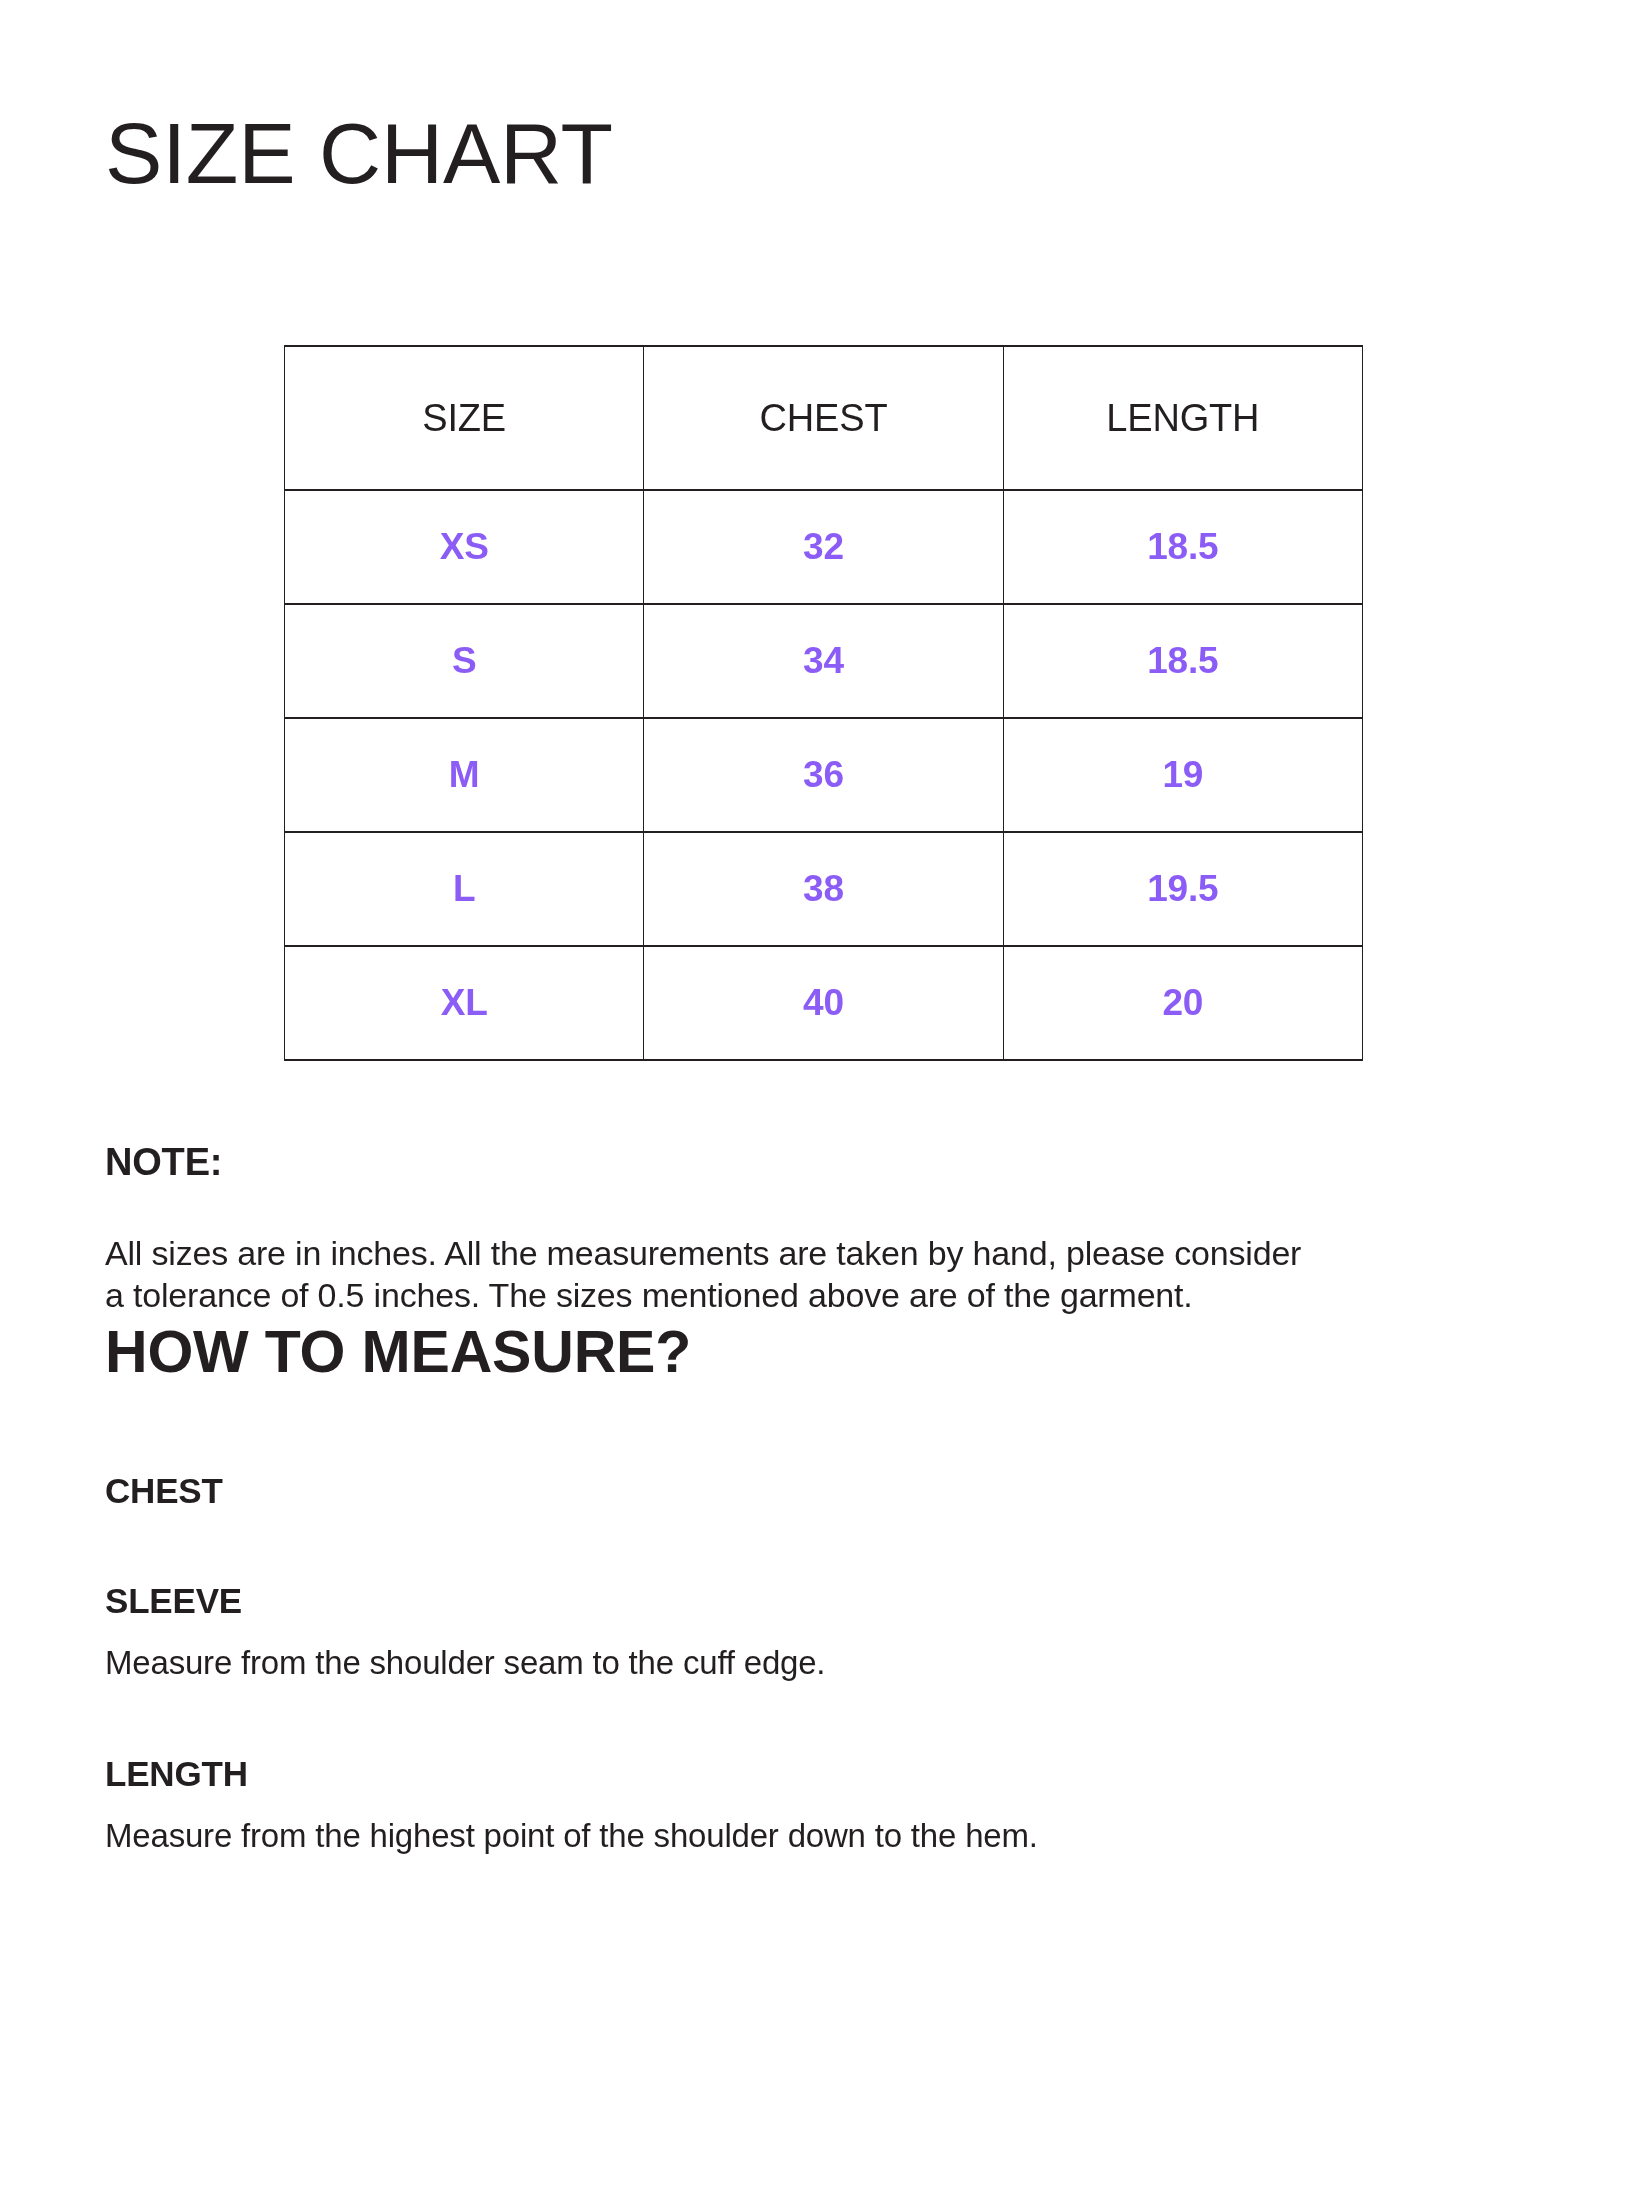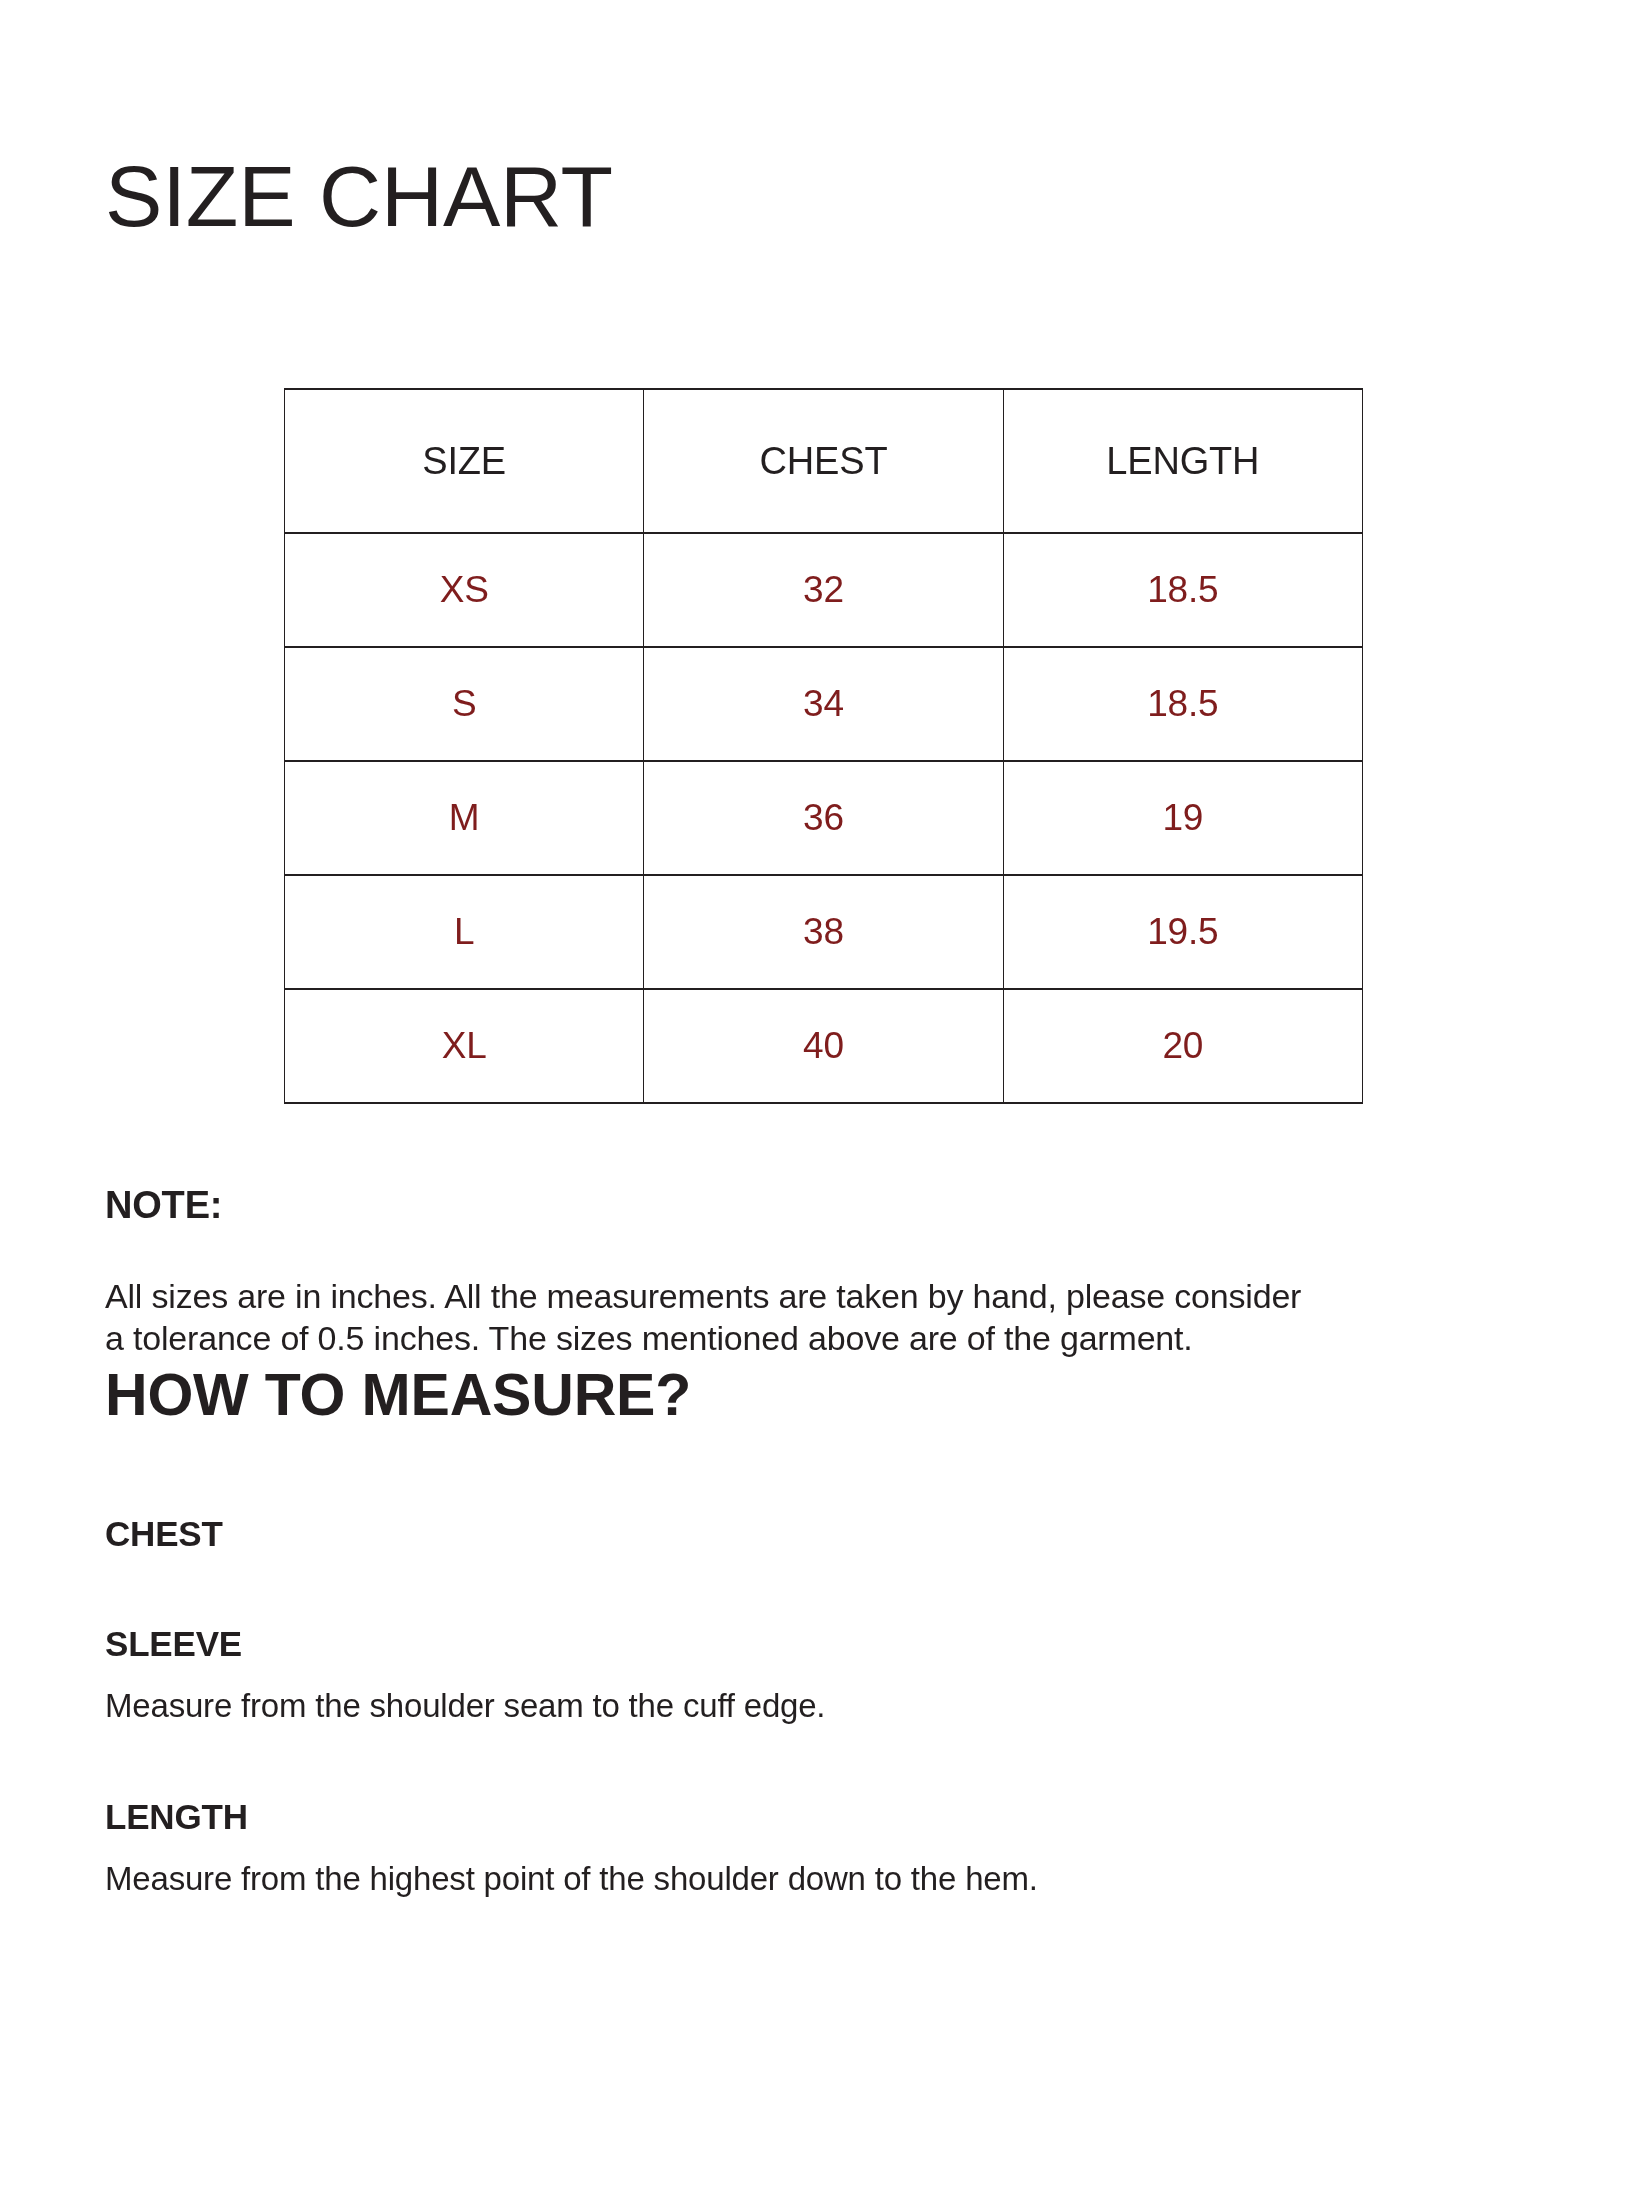--- a/index.html
+++ b/index.html
@@ -20,21 +20,20 @@
     width: 1651px;
     height: 2205px;
     padding: 110px 102px 0 105px;
   }
 
   
   .doc-header {
     display: flex;
     justify-content: space-between;
     align-items: center;
-    margin-top: 43px;
   }
   .doc-title {
     font-size: 86px;
     line-height: 1;
     font-weight: 400;
     white-space: nowrap;
   }
   .product-name {
     font-size: 45px;
     line-height: 1;
@@ -65,21 +64,22 @@
     font-weight: 400;
     padding: 0;
   }
   .size-table thead th {
     height: 142px;
     font-size: 38px;
   }
   .size-table tbody td {
     height: 112px;
     font-size: 37px;
-    color: #7f1d1d;
+    color: #8b5cf6;
+    font-weight: bold;
   }
 
   
   .note-heading {
     margin-top: 79px;
     font-size: 38px;
     line-height: 1.2;
     font-weight: 700;
   }
   .note-body {

